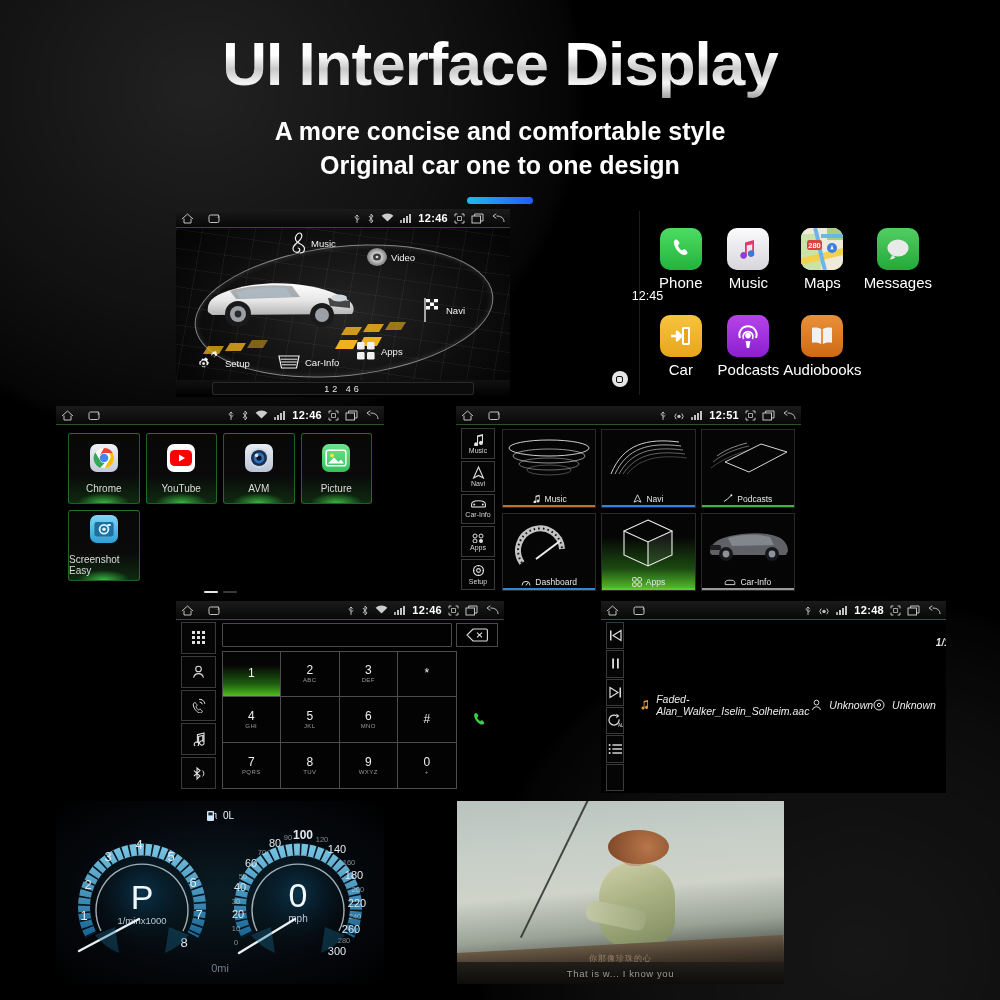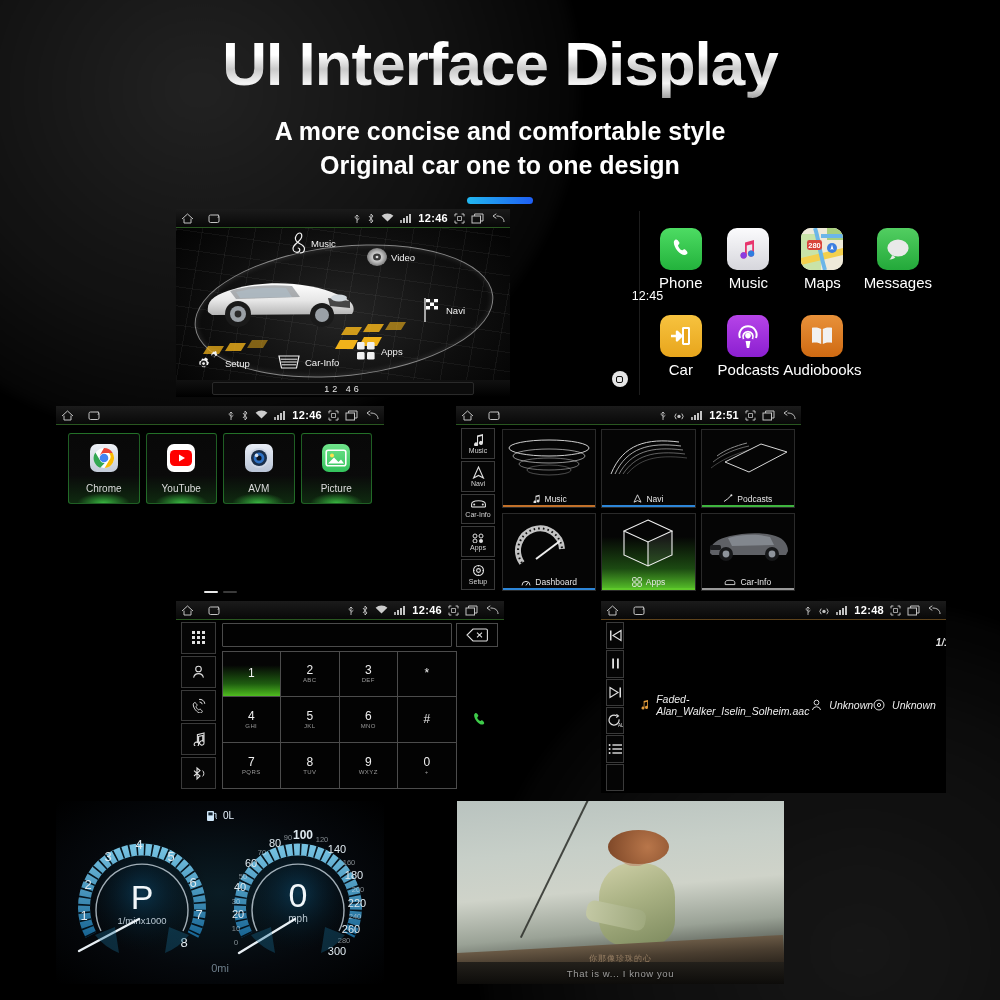--- a/index.html
+++ b/index.html
@@ -570,20 +570,31 @@
           <svg width="22" height="18" viewBox="0 0 22 18">
               <rect x="1.2" y="1.2" width="19.6" height="15.6" rx="2" fill="none" stroke="#fff" stroke-width="1.6"></rect>
               <circle cx="7" cy="6.4" r="2" fill="#ffe14d"></circle>
               <path d="M3 14.6 9 8.4l4.4 4.6L16 10.4l3 4.2z" fill="#fff"></path>
             </svg>
         </div>
         <div class="ag-lbl">Picture</div>
       </div>
 
 
+      <div class="ag-cell">
+        <div class="ag-ic" style="background:linear-gradient(180deg,#7fd6f5,#2d9fd4)">
+          <svg width="22" height="20" viewBox="0 0 22 20">
+              <rect x="1.4" y="3" width="19.2" height="14.4" rx="2.4" fill="#1d6f9e"></rect>
+              <circle cx="11" cy="10.2" r="4.4" fill="none" stroke="#d9f2ff" stroke-width="1.8"></circle>
+              <circle cx="11" cy="10.2" r="1.8" fill="#d9f2ff"></circle>
+              <rect x="14.4" y="5" width="3.4" height="2" rx=".6" fill="#d9f2ff"></rect>
+            </svg>
+        </div>
+        <div class="ag-lbl">Screenshot Easy</div>
+      </div>
     </div>
     <div class="pagedots">
         <b></b>
         <i></i>
       </div>
   </div>
 
   <div class="panel" id="p4">
     <div class="statusbar">
       <div class="sb-left">

